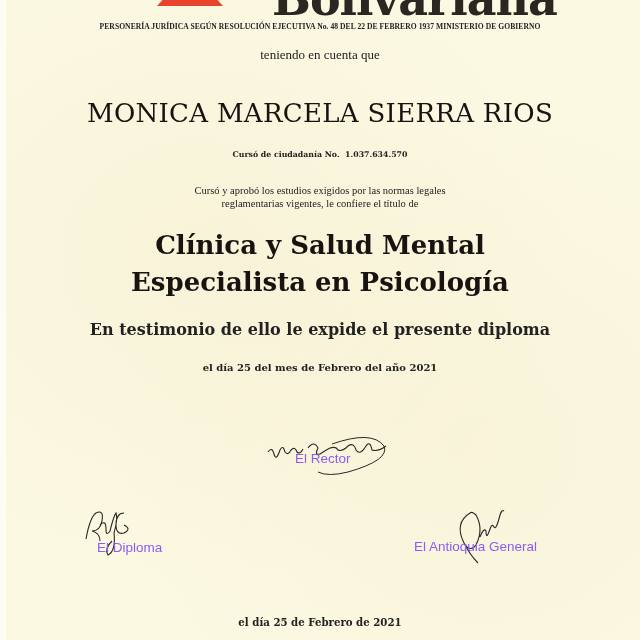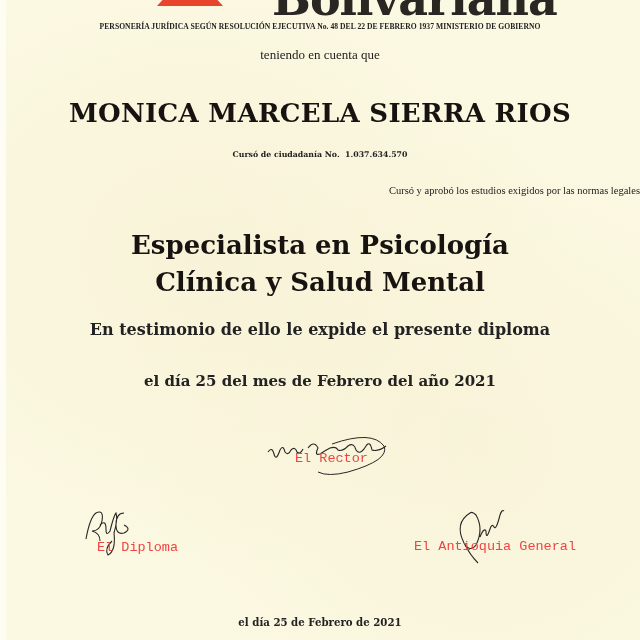--- a/index.html
+++ b/index.html
@@ -28,39 +28,39 @@
       position: absolute; left: 272px; top: -24px;
       font-family: "DejaVu Serif", serif; font-weight: bold;
       font-size: 46px; letter-spacing: -1px; color: #2a2622; line-height: 46px;
     }
     .legal {
       top: 22px; font-family: "Liberation Serif", serif; font-weight: bold;
       font-size: 7.6px; letter-spacing: 0.05px; color: #222;
     }
     .intro { top: 47px; font-family: "Liberation Serif", serif; font-size: 13px; color: #222; }
     .name {
-      top: 98px; font-family: "DejaVu Serif", serif; font-weight: bold;
+      top: 98px; font-family: "DejaVu Serif", serif; font-weight: normal;
       font-size: 26px; letter-spacing: 0.3px; color: #161311;
     }
     .cedula { top: 150px; font-family: "DejaVu Serif", serif; font-weight: bold; font-size: 7.8px; color: #222; }
-    .body1 { top: 184px; font-family: "Liberation Serif", serif; font-size: 10.5px; line-height: 13px; color: #222; text-align: right; }
+    .body1 { top: 184px; font-family: "Liberation Serif", serif; font-size: 10.5px; line-height: 13px; color: #222; }
     .title {
       top: 227px; font-family: "DejaVu Serif", serif; font-weight: bold;
       font-size: 26px; line-height: 37px; color: #161311;
     }
     .testimonio {
       top: 322px; font-family: "DejaVu Serif", serif; font-weight: bold;
       font-size: 16px; line-height: 15px; color: #222;
     }
     .fecha {
       top: 362px; font-family: "DejaVu Serif", serif; font-weight: bold;
-      font-size: 15px; color: #222; margin-top: 10px;
+      font-size: 10px; color: #222;
     }
     .sig-label {
-      position: absolute; font-family: Liberation Mono, monospace; font-size: 13.5px; color: #ef4444;
+      position: absolute; font-family: Liberation Sans, sans-serif; font-size: 13.5px; color: #8b5cf6;
     }
     .rector-label { left: 295px; top: 451px; }
     .decano-label { left: 97px; top: 540px; }
     .secretario-label { left: 414px; top: 539px; }
     .sig { position: absolute; }
     .registro {
       top: 615px; font-family: "DejaVu Serif", serif; font-weight: bold;
       font-size: 10.2px; line-height: 15px; color: #222;
     }
   </style>
@@ -80,25 +80,26 @@
 
 <div class="abs name">MONICA MARCELA SIERRA RIOS</div>
 
 <div class="abs cedula">
   <span>Cursó de ciudadanía No.</span>&nbsp;
   <span>1.037.634.570</span>
 </div>
 
 <div class="abs body1">
   <div>Cursó y aprobó los estudios exigidos por las normas legales</div>
+  <div>reglamentarias vigentes, le confiere el título de</div>
 </div>
 
 <div class="abs title">
+  <div>Clínica y Salud Mental</div>
   <div>Especialista en Psicología</div>
-  <div>Clínica y Salud Mental</div>
 </div>
 
 <div class="abs testimonio">
   <div>En testimonio de ello le expide el presente diploma</div>
 </div>
 
 <div class="abs fecha">el día 25 del mes de Febrero del año 2021</div>
 
 <svg class="sig" style="left:262px;top:430px" width="140" height="50" viewBox="0 0 140 50">
   <path d="M6 22 q4 -6 6 2 q2 8 6 -4 q3 -6 5 2 q3 4 6 -2 q4 -4 6 2 q3 3 6 -3" fill="none" stroke="#2a2725" stroke-width="1.1"></path>

